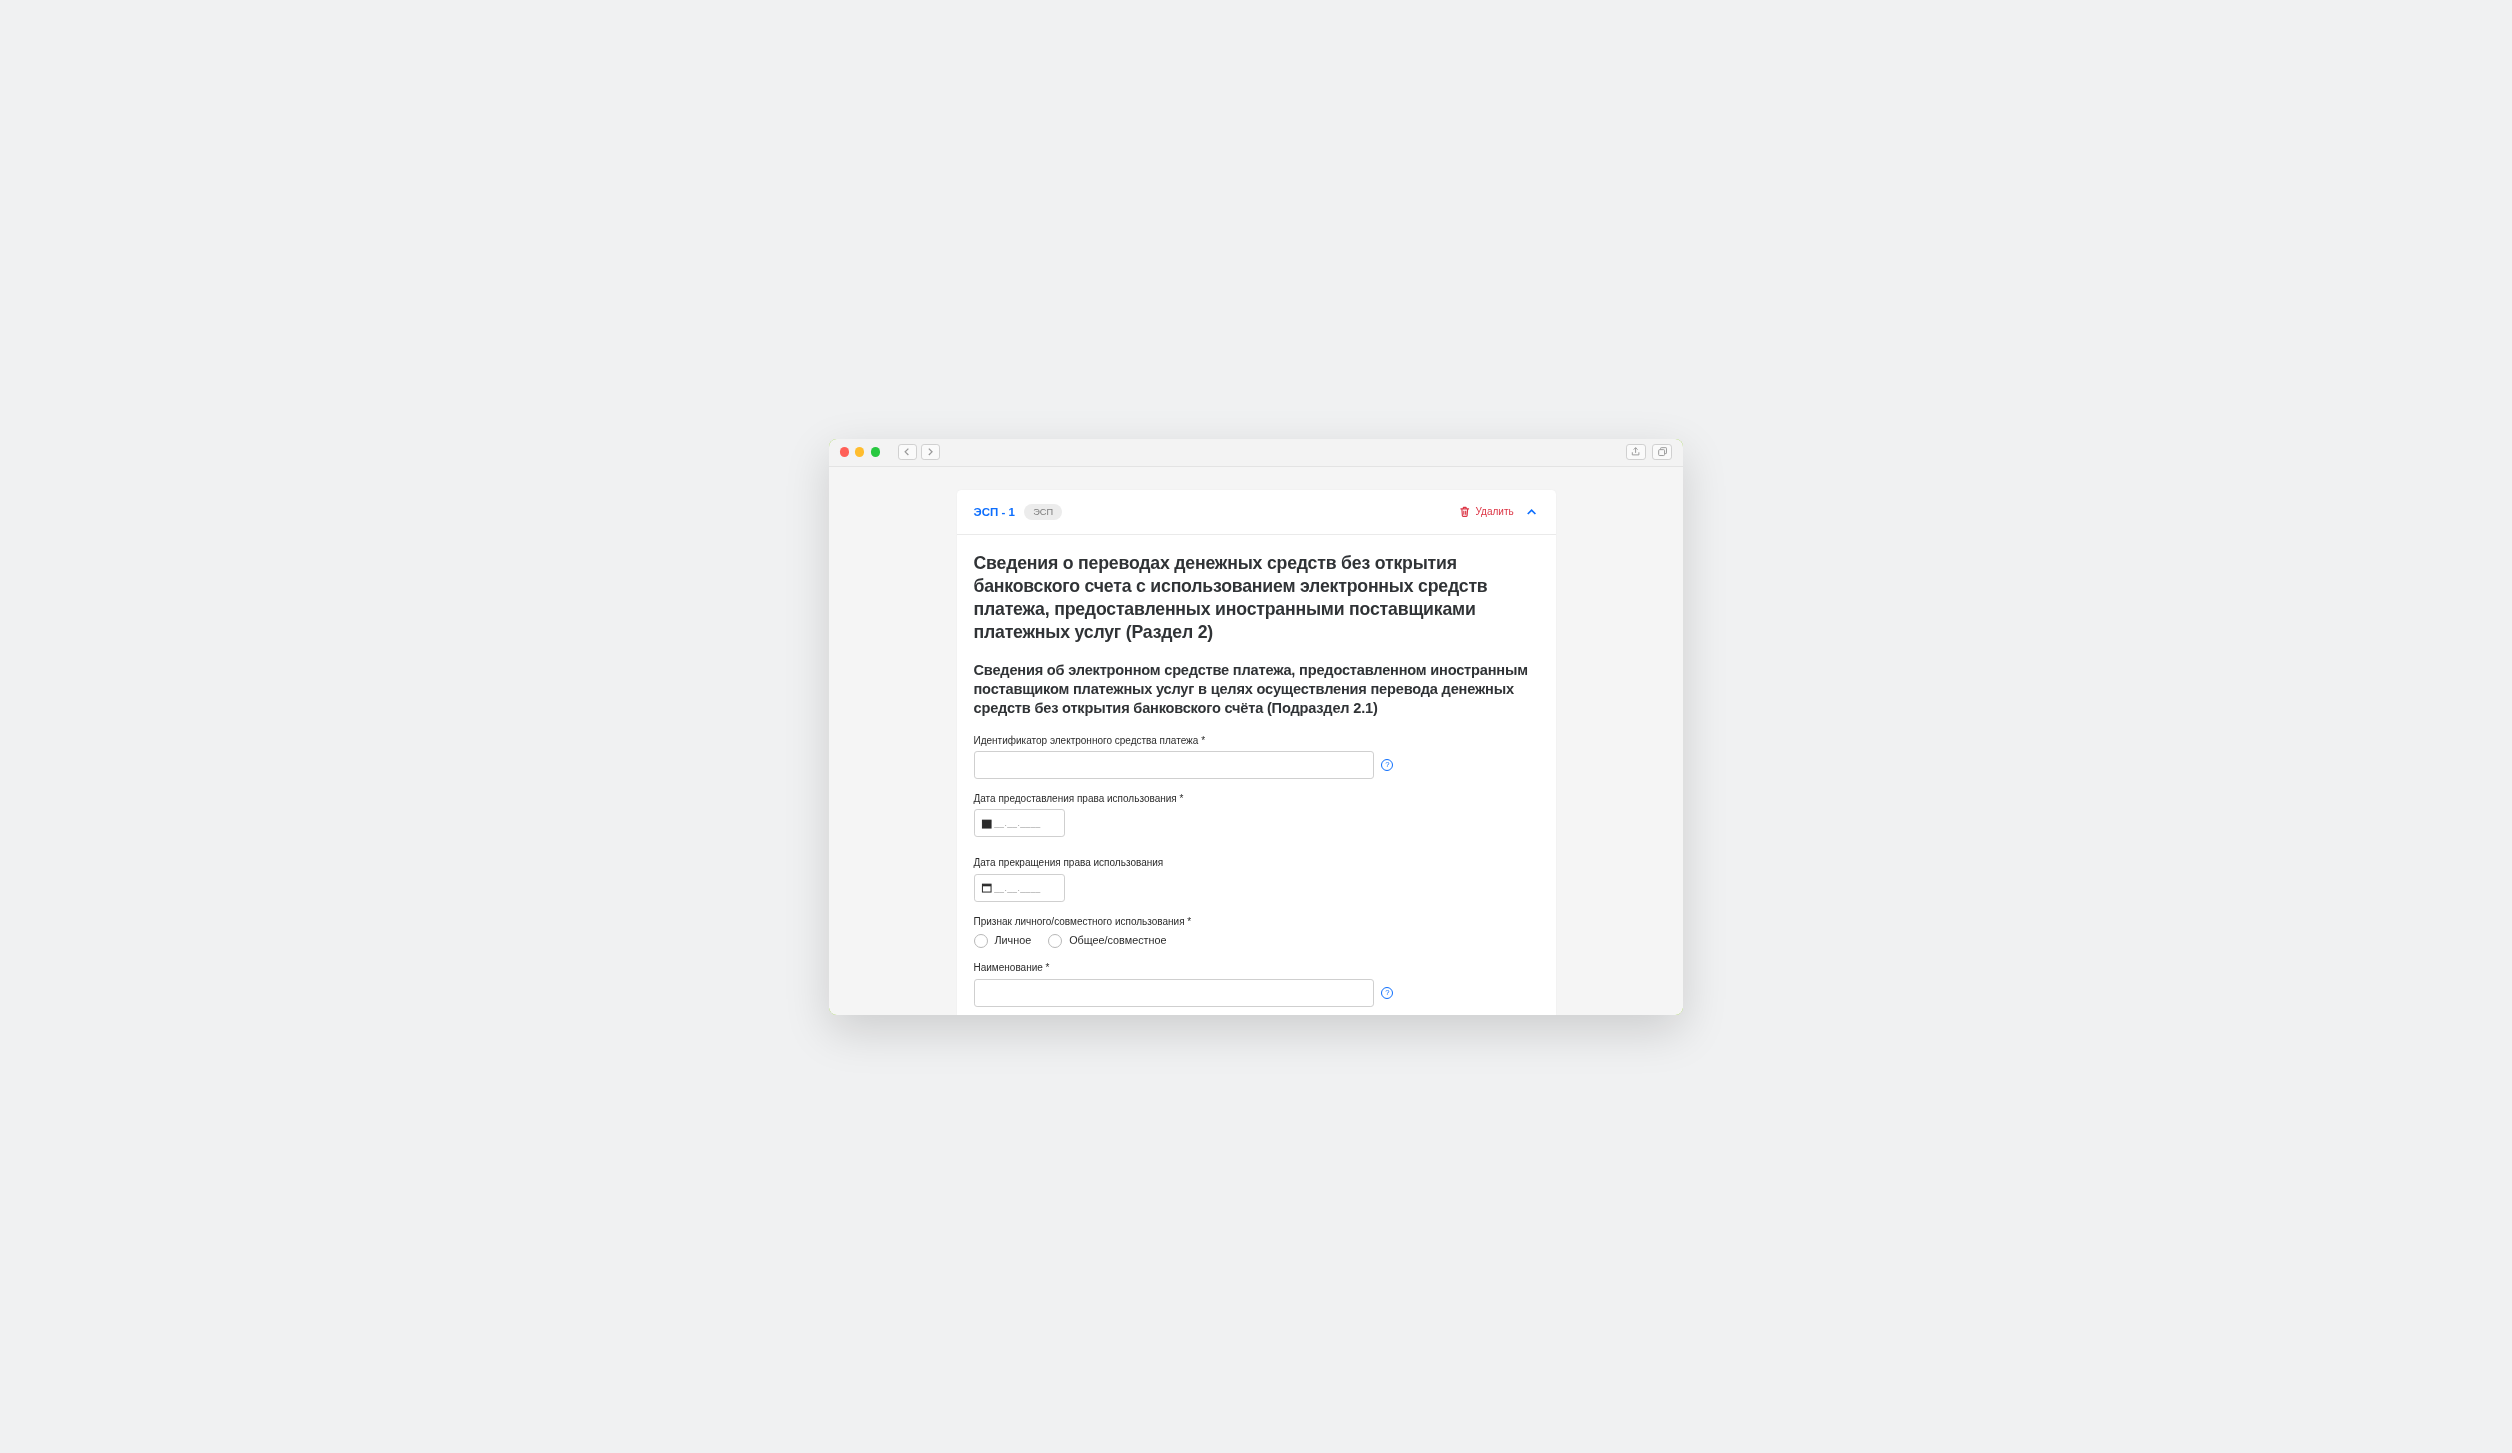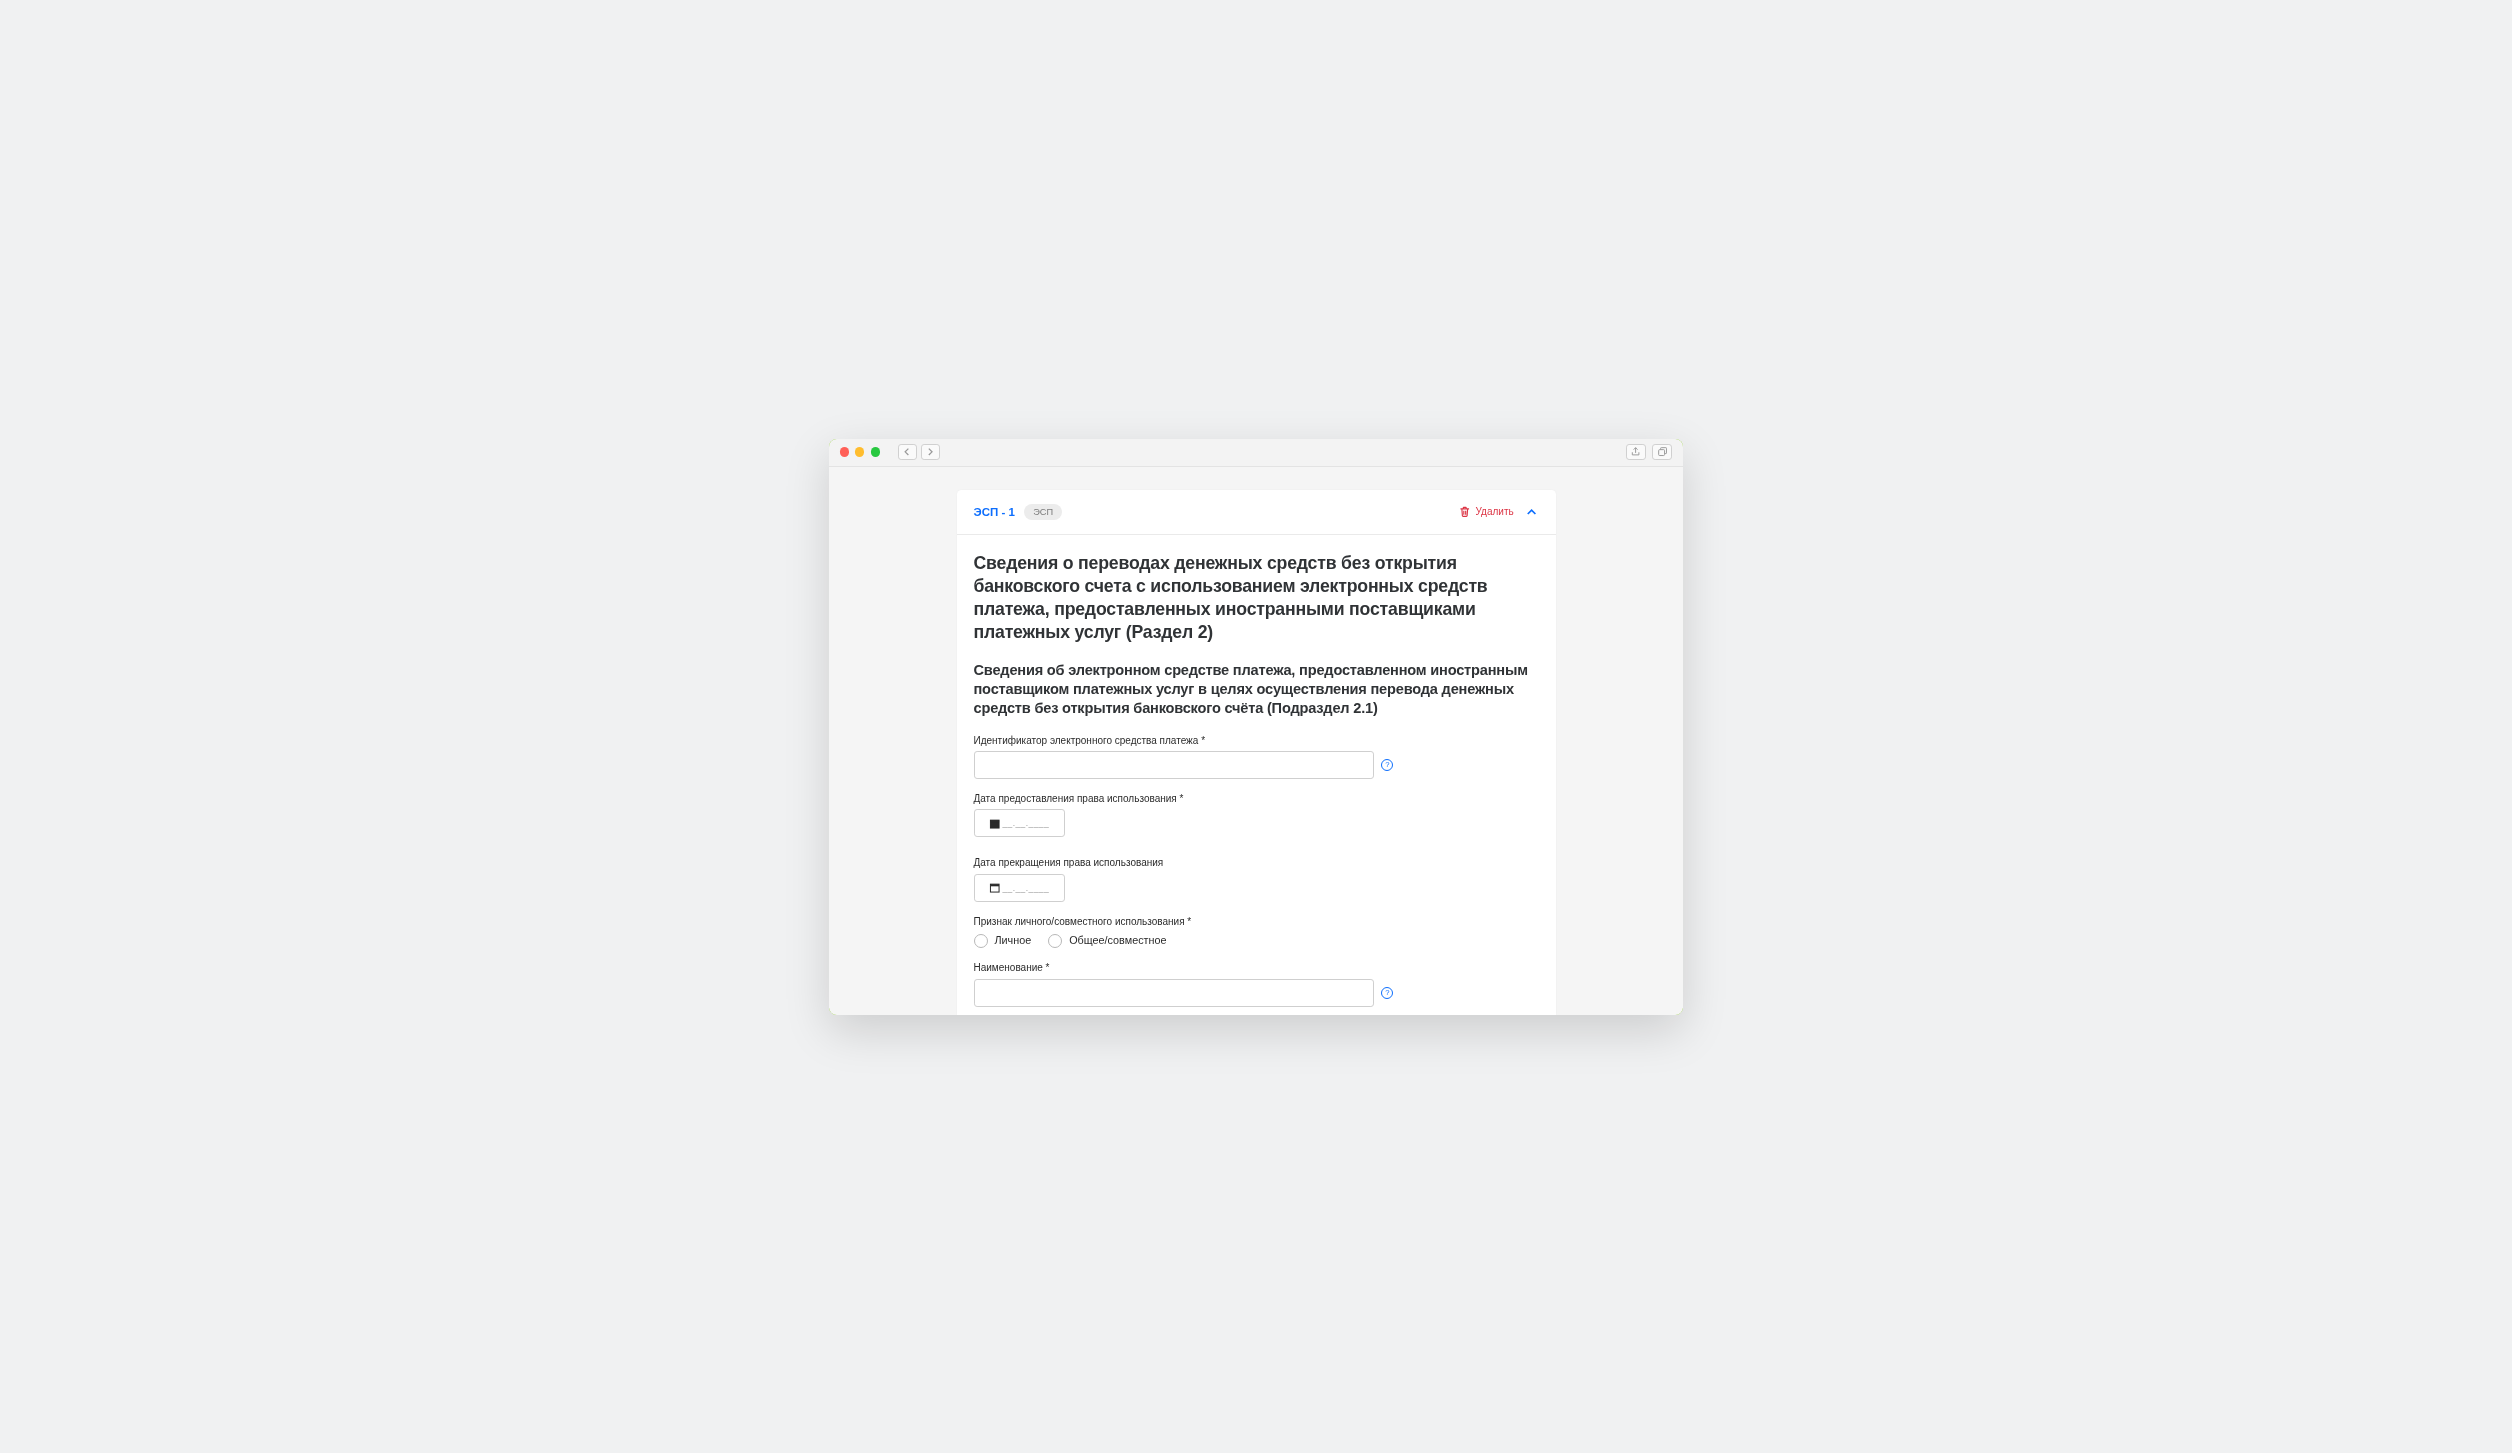--- a/index.html
+++ b/index.html
@@ -149,21 +149,20 @@
   cursor: pointer;
 }
 .date-row { display: flex; gap: 20px; flex-direction: column; }
 .date-col .label { margin-bottom: 5.4px; }
 .date-input {
   height: 28px; width: 91px;
   border: 0.8px solid #cfcfcf; border-radius: 3.1px;
   display: flex; align-items: center;
   padding: 0 6.2px; gap: 2px;
   background: #fff;
-  justify-content: center;
 }
 .date-input svg { width: 11.5px; height: 11.5px; fill: #2b2b2b; }
 .date-ph { color: #9e9e9e; font-size: 8.5px; letter-spacing: 0.4px; }
 
 .radio-row { display: flex; gap: 17px; margin-top: 7.7px; }
 .radio-opt { display: flex; gap: 7px; cursor: pointer; }
 .radio-circ {
   width: 14px; height: 14px;
   border: 1.2px solid #b8b8b8;
   border-radius: 50%;

